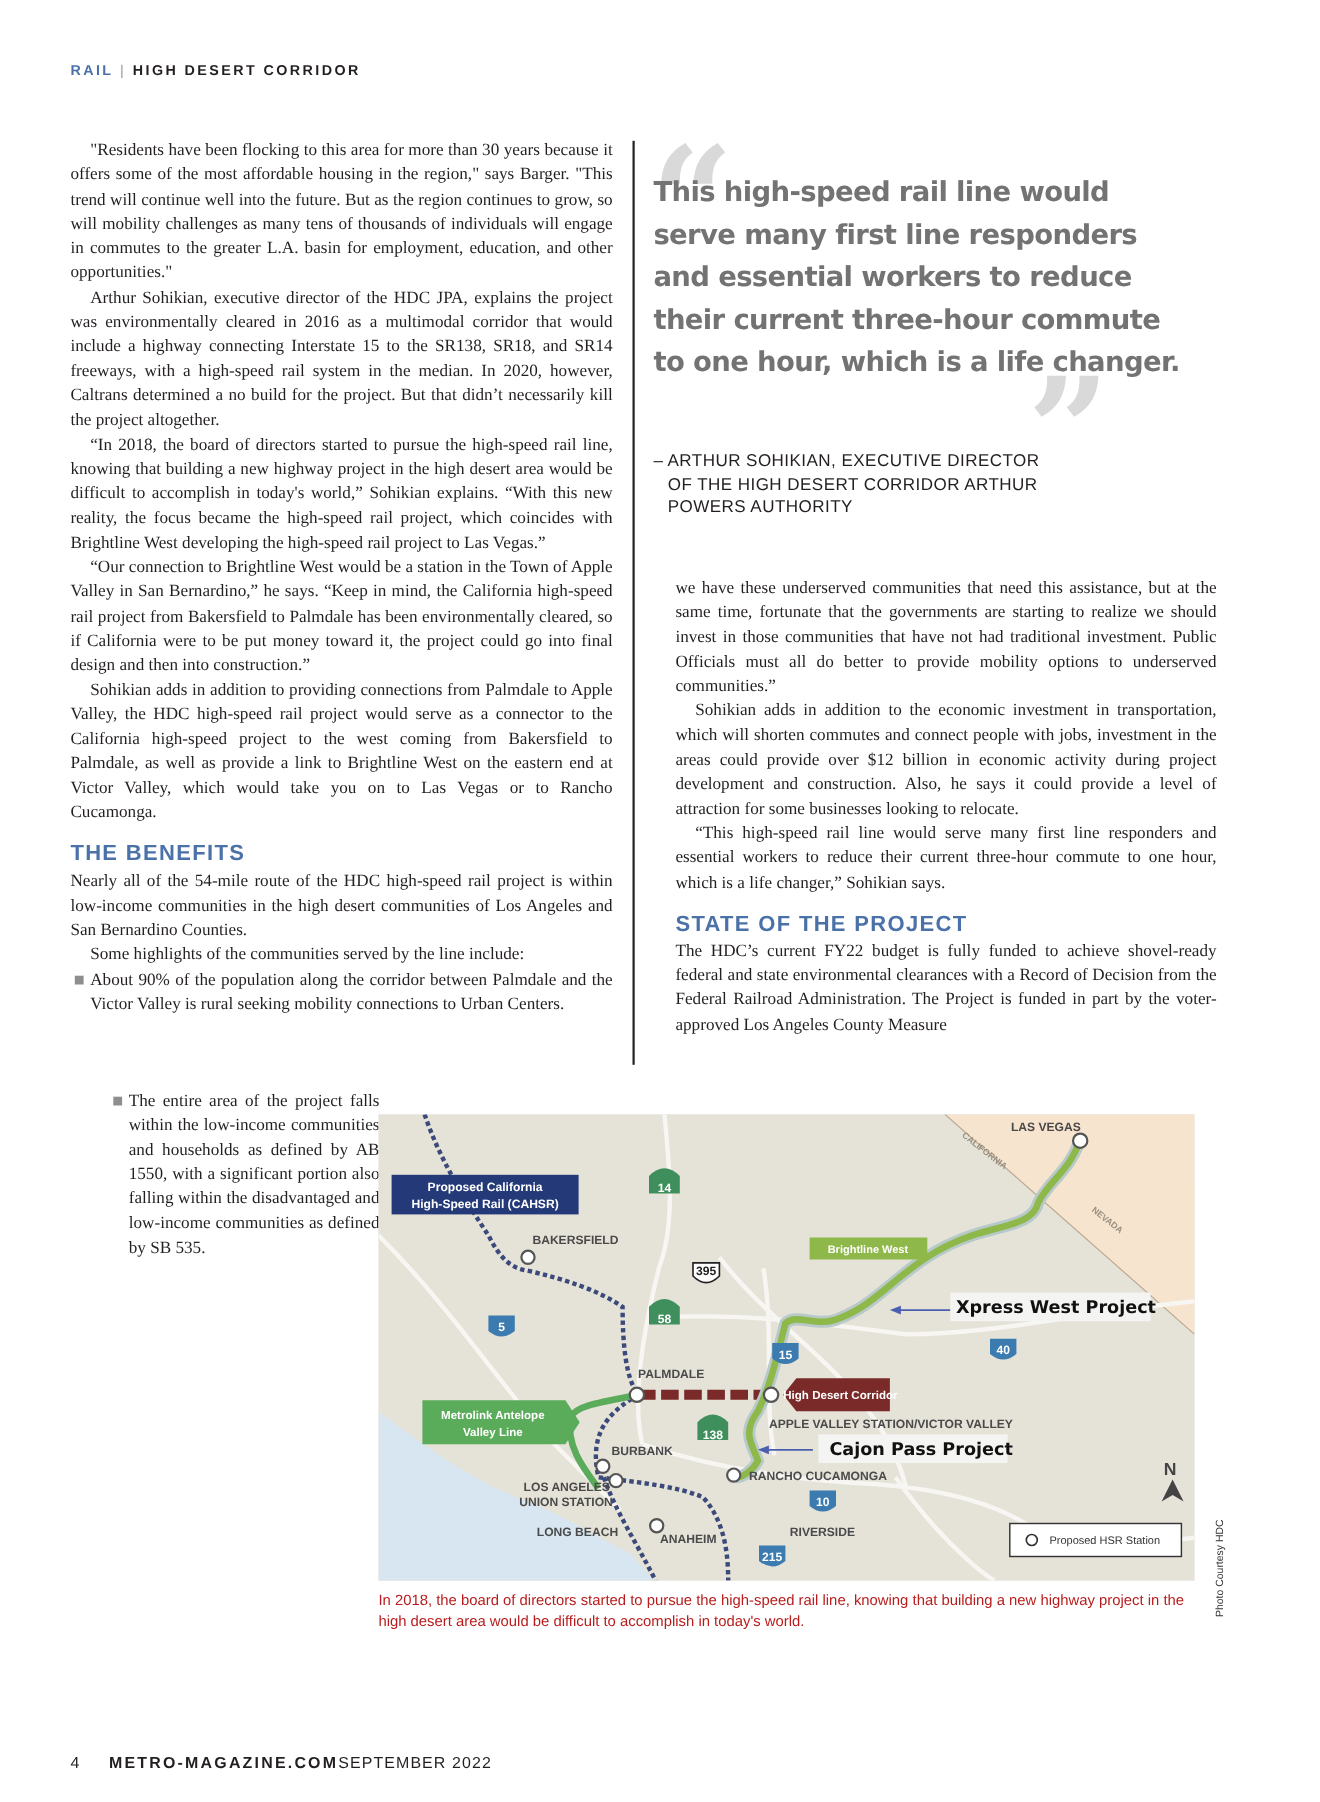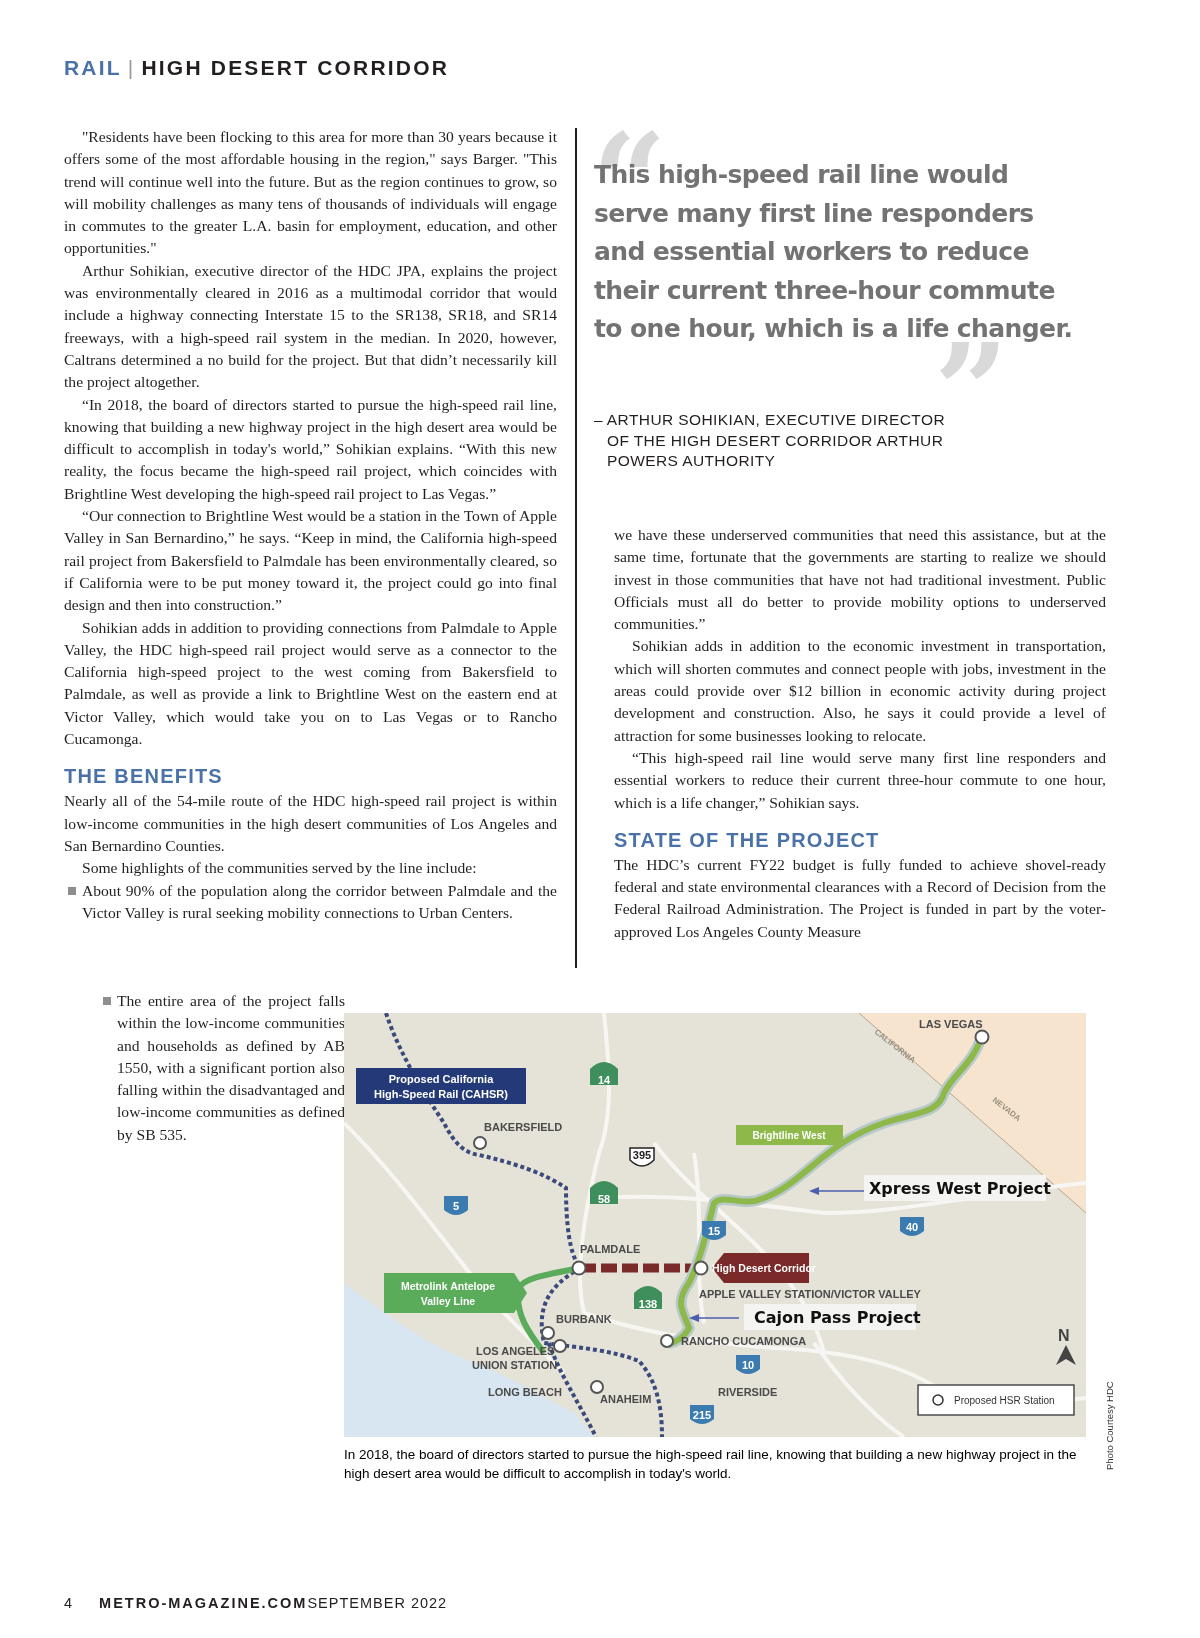--- a/index.html
+++ b/index.html
@@ -1,18 +1,18 @@
 <!DOCTYPE html>
 <html><head>
 <meta charset="utf-8">
 <style>
   html,body{margin:0;padding:0;background:#fff;}
   body{width:1200px;height:1638px;position:relative;overflow:hidden;font-family:"Liberation Serif","DejaVu Serif",serif;color:#231f20;}
   .abs{position:absolute;}
-  .header{left:64px;top:56px;font-family:"Liberation Sans",sans-serif;font-weight:bold;font-size:21px;letter-spacing:2.2px;}
+  .header{left:64px;top:56px;font-family:"Liberation Sans",sans-serif;font-weight:bold;font-size:13px;letter-spacing:2.2px;}
   .header .sec{color:#4a72a8;}
   .header .bar{color:#999;font-weight:normal;margin:0 6px;}
   .body{font-size:15.6px;line-height:22.3px;text-align:justify;hyphens:manual;}
   .body p{margin:0;text-indent:18px;}
   .body p.noind{text-indent:0;}
   .col1{left:64px;top:126px;width:493px;}
   .col1b{left:64px;top:990px;width:246px;margin-left:35px;}
   .col2{left:594px;top:524px;width:492px;margin-left:20px;}
   .rule{left:575px;top:128px;width:1.5px;height:840px;background:#231f20;}
   h2.sub{font-family:"Liberation Sans",sans-serif;font-weight:bold;color:#4a72a8;font-size:20px;letter-spacing:1.2px;margin:14px 0 2px 0;line-height:24px;}
@@ -20,21 +20,21 @@
   ul.bul li{position:relative;padding-left:18px;}
   ul.bul li .sq{position:absolute;left:4px;top:7px;width:8px;height:8px;background:#8e8e8e;}
   .pull{left:594px;top:156px;width:490px;}
   .pull .q1{position:absolute;left:-2px;top:-40px;font-family:"DejaVu Serif",serif;font-size:130px;font-weight:bold;color:#d9d9d9;line-height:1;}
   .pull .q2{position:absolute;left:340px;top:170px;font-family:"DejaVu Serif",serif;font-size:130px;font-weight:bold;color:#d9d9d9;line-height:1;}
   .pull .qt{position:relative;font-family:"DejaVu Sans",sans-serif;font-weight:bold;color:#737373;font-size:25px;line-height:38.5px;letter-spacing:-0.6px;}
   .attr{left:594px;top:410px;width:420px;font-family:"Liberation Sans",sans-serif;font-size:15.5px;line-height:20.5px;letter-spacing:0.4px;color:#231f20;}
   .attr .ind{padding-left:13px;display:block;}
   .map{left:344px;top:1013px;width:742px;height:424px;background:#e5e2d8;overflow:hidden;}
   .map svg{position:absolute;left:0;top:0;}
-  .caption{left:344px;top:1445px;width:748px;font-family:"Liberation Sans",sans-serif;font-size:13.5px;line-height:19px;color:#000000;}
+  .caption{left:344px;top:1445px;width:748px;font-family:"Liberation Sans",sans-serif;font-size:13.5px;line-height:19px;color:#b91c1c;}
   .credit{left:1104px;top:1470px;transform:rotate(-90deg);transform-origin:left top;font-family:"Liberation Sans",sans-serif;font-size:9.5px;color:#333;white-space:nowrap;}
   .footer{left:64px;top:1595px;font-family:"Liberation Sans",sans-serif;font-size:14.5px;letter-spacing:1px;}
   .footer .pg{margin-right:26px;}
   .footer .site{font-weight:bold;letter-spacing:2px;}
   .maplbl{font-family:"Liberation Sans",sans-serif;font-weight:bold;}
 </style>
 </head>
 <body>
 
 <div class="abs header">

